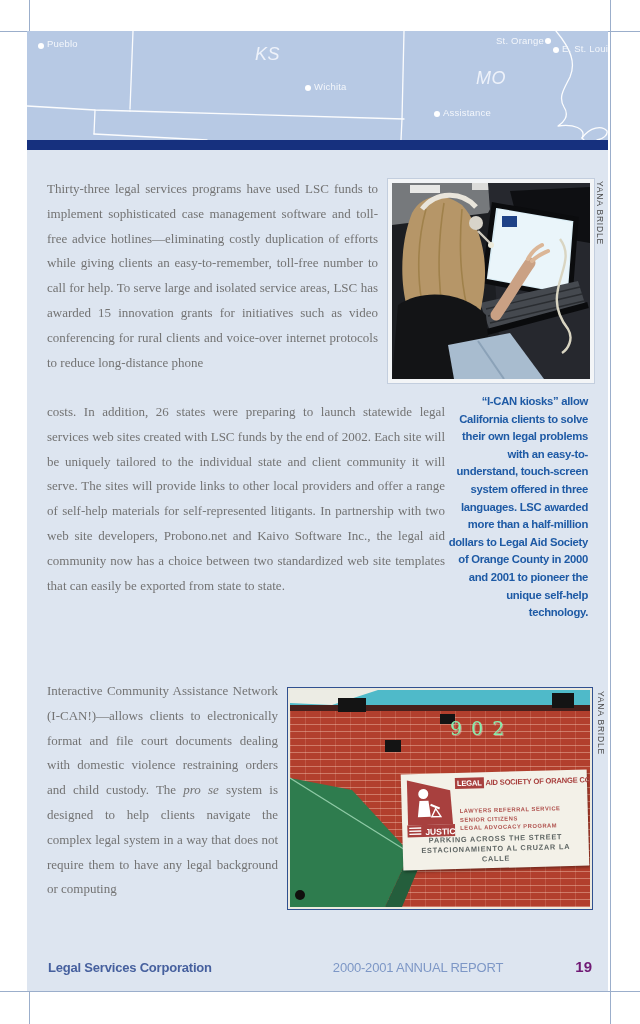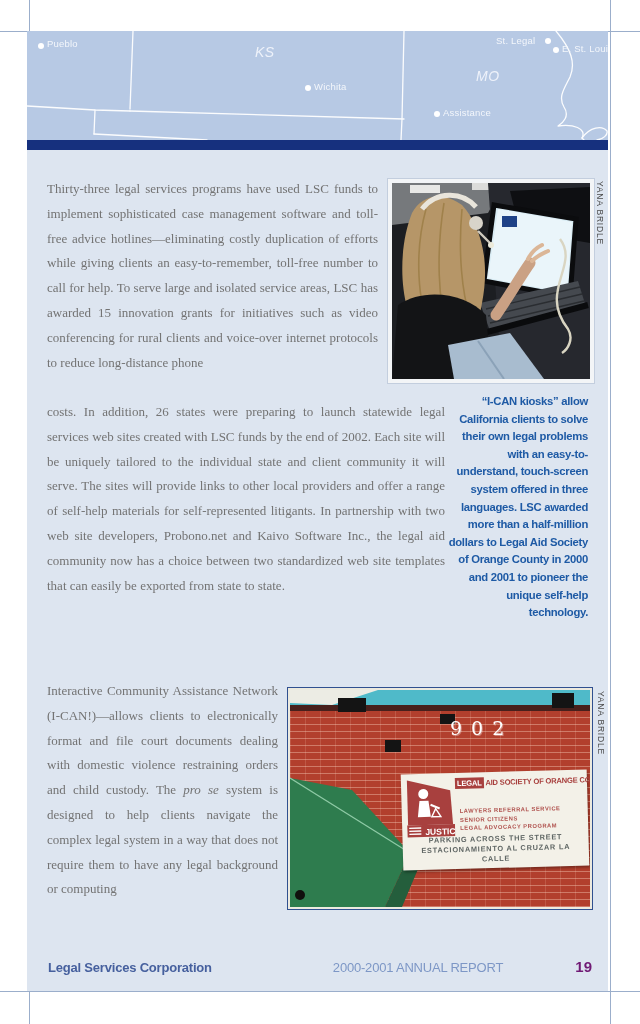--- a/index.html
+++ b/index.html
@@ -8,21 +8,21 @@
 
   
   .rule-h{position:absolute;left:0;width:640px;height:1px;background:#9baecb;}
   .rule-v{position:absolute;top:0;width:1px;background:#9baecb;}
 
   
   .map-panel{position:absolute;left:27px;top:31px;width:581px;height:109px;background:#b7c9e4;overflow:hidden;}
   .map-lines{position:absolute;left:0;top:0;}
   .city{position:absolute;color:#f3f6fb;font-family:"Liberation Sans",sans-serif;font-size:9.5px;letter-spacing:.2px;white-space:nowrap;}
   .dot{position:absolute;width:6px;height:6px;border-radius:50%;background:#ffffff;}
-  .state{position:absolute;color:#eef2fa;font-family:"Liberation Sans",sans-serif;font-style:italic;font-size:14px;letter-spacing:.5px;}
+  .state{position:absolute;color:#eef2fa;font-family:"Liberation Sans",sans-serif;font-style:italic;font-size:18px;letter-spacing:.5px;}
   .navy-bar{position:absolute;left:27px;top:140px;width:581px;height:10px;background:#16307e;}
 
   
   .content-panel{position:absolute;left:27px;top:150px;width:581px;height:841px;background:#dde5f0;}
   .bodytext{position:absolute;color:#737373;font-size:13px;line-height:24.8px;text-align:justify;}
   .para1a{left:20px;top:27px;width:331px;}
   .para1b{left:20px;top:250px;width:398px;}
   .para2l1{left:20px;top:504px;width:398px;word-spacing:3px;}
   .para2rest{left:20px;top:529px;width:231px;}
   .ital{font-style:italic;}
@@ -39,21 +39,21 @@
 
   
   .photo2{position:absolute;left:261px;top:538px;width:300px;height:217px;border:2px solid #eceadf;box-shadow:0 0 0 1px #30508f;overflow:hidden;background:#b23f2d;}
   .sky{position:absolute;left:0;top:0;width:300px;height:15px;background:#4fbac9;}
   .trim{position:absolute;left:0;top:15px;width:300px;height:6px;background:#47201c;}
   .brick{position:absolute;left:0;top:21px;width:300px;height:196px;
     background:#b23f2d;
     background-image:repeating-linear-gradient(0deg,rgba(255,220,200,.38) 0 1px,transparent 1px 7px),
                      repeating-linear-gradient(90deg,rgba(255,220,200,.16) 0 1px,transparent 1px 15px);}
   .blackbox{position:absolute;background:#141414;}
-  .addr{position:absolute;left:160px;top:27px;font-family:"DejaVu Serif",serif;font-size:19px;letter-spacing:9px;color:#ffffff;text-shadow:1px 1px 0 rgba(255,255,255,.35);}
+  .addr{position:absolute;left:160px;top:27px;font-family:"DejaVu Serif",serif;font-size:19px;letter-spacing:9px;color:#86efac;text-shadow:1px 1px 0 rgba(255,255,255,.35);}
   .sign{position:absolute;left:112px;top:82px;width:186px;height:96px;background:#f3f1e8;transform:rotate(-1.6deg);box-shadow:1px 2px 3px rgba(0,0,0,.35);}
   .sign-header{position:absolute;left:54px;top:6px;width:130px;font-family:"Liberation Sans",sans-serif;font-weight:bold;font-size:7.6px;letter-spacing:-0.2px;white-space:nowrap;}
   .sign-header .lg{background:#a8403e;color:#ffffff;padding:1px 2px;}
   .sign-header .soc{color:#a8403e;}
   .sign-services{position:absolute;left:58px;top:34px;font-family:"Liberation Sans",sans-serif;font-weight:bold;color:#b0524e;font-size:5.8px;line-height:8.5px;letter-spacing:.5px;}
   .sign-parking{position:absolute;left:4px;top:62px;width:178px;text-align:center;font-family:"Liberation Sans",sans-serif;font-weight:bold;color:#5f6664;font-size:7.3px;line-height:10px;letter-spacing:.8px;}
 
   
   .footer-org{position:absolute;left:21px;top:810px;font-family:"Liberation Sans",sans-serif;font-weight:bold;font-size:13px;letter-spacing:-0.2px;color:#46609e;}
   .footer-report{position:absolute;left:266px;top:810px;width:250px;text-align:center;font-family:"Liberation Sans",sans-serif;font-size:13px;letter-spacing:-0.2px;color:#7d97c6;}
@@ -85,21 +85,21 @@
     </svg>
 
     <div class="dot" style="left:11px;top:12px;"></div>
     <div class="city" style="left:20px;top:7px;">Pueblo</div>
 
     <div class="state" style="left:228px;top:13px;">KS</div>
 
     <div class="dot" style="left:278px;top:54px;"></div>
     <div class="city" style="left:287px;top:50px;">Wichita</div>
 
-    <div class="city" style="left:469px;top:4px;">St. Legal</div>
+    <div class="city" style="left:469px;top:4px;">St. Orange</div>
     <div class="dot" style="left:518px;top:7px;"></div>
 
     <div class="dot" style="left:526px;top:16px;"></div>
     <div class="city" style="left:535px;top:12px;">E. St. Louis</div>
 
     <div class="state" style="left:449px;top:37px;">MO</div>
 
     <div class="dot" style="left:407px;top:80px;"></div>
     <div class="city" style="left:416px;top:76px;">Assistance</div>
   </div>

